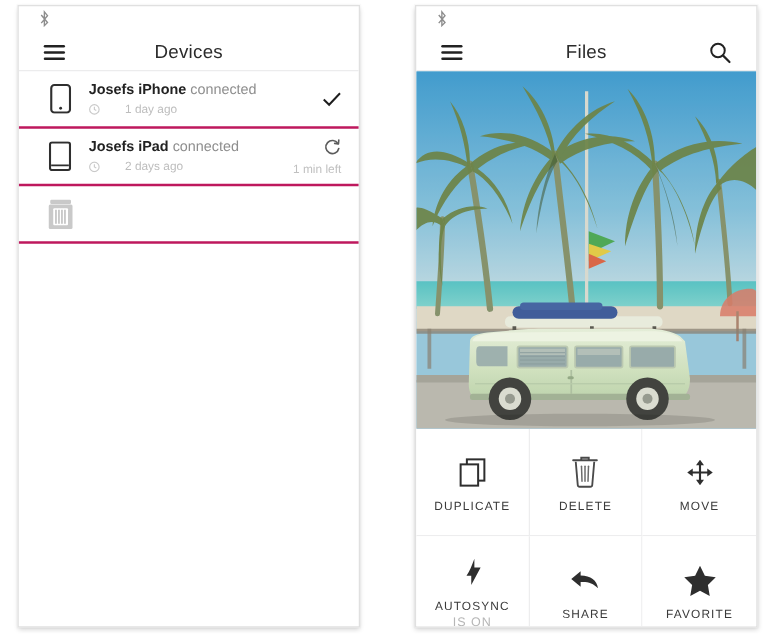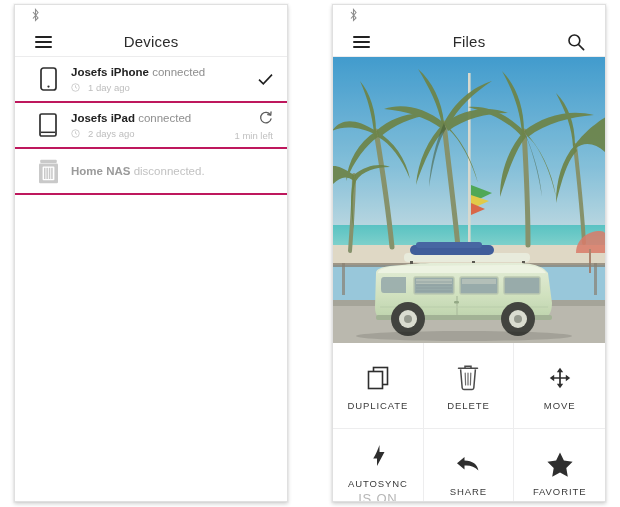--- a/index.html
+++ b/index.html
@@ -58,21 +58,21 @@
     cursor: pointer;
   }
   .device-row.muted { opacity: 1; }
   .dev-ico { width: 34px; flex: 0 0 34px; display: flex; align-items: center; justify-content: center; }
   .dev-text { flex: 1; min-width: 0; padding-left: 6px; }
   .dev-title { font-size: 11.5px; color: #3b3b3b; line-height: 15px; white-space: nowrap; }
   .dev-title b { font-weight: bold; color: #222; }
   .dev-title .state { color: #8e8e8e; font-weight: normal; }
   .muted .dev-title b { color: #9a9a9a; }
   .muted .dev-title .state { color: #c2c2c2; }
-  .dev-sub { display: flex; align-items: center; gap: 8px; margin-top: 2px; }
+  .dev-sub { display: flex; align-items: center; gap: 20px; margin-top: 2px; }
   .dev-sub span { font-size: 9.5px; color: #bdbdbd; line-height: 12px; }
   .muted .dev-sub span { color: #d6d6d6; }
   .dev-right { flex: 0 0 auto; text-align: left; display: flex; flex-direction: column; align-items: flex-end; justify-content: center; min-width: 46px; }
   .dev-eta { font-size: 9.5px; color: #c0c0c0; margin-top: 5px; }
 
   
   .photo {
     position: relative;
     height: 286px;
     overflow: hidden;
@@ -87,21 +87,21 @@
     display: flex; flex-direction: column; align-items: center; justify-content: center;
     border-right: 1px solid #ededee;
     border-bottom: 1px solid #ededee;
     cursor: pointer;
     background: #fff;
   }
   .action:nth-child(3n) { border-right: none; }
   .action:nth-child(n+4) { border-bottom: none; }
   .action-ico { height: 34px; display: flex; align-items: center; justify-content: center; }
   .action-label { font-size: 9.5px; letter-spacing: .9px; color: #3a3a3a; margin-top: 5px; text-align: center; }
-  .action-sub { font-size: 13px; letter-spacing: .8px; color: #b6b6b6; margin-top: 2px; text-align: center; }
+  .action-sub { font-size: 10px; letter-spacing: .8px; color: #b6b6b6; margin-top: 2px; text-align: center; }
 </style>
 </head>
 <body>
 
 <div class="stage">
 
   <div class="panel panel-devices">
 
     <div class="statusbar">
       <span class="bt-icon">
@@ -186,24 +186,20 @@
             <rect x="4.6" y="7.6" width="11.8" height="13.6" rx="0.8" fill="#ffffff"></rect>
             <g fill="#c9c9c9">
               <rect x="6.0" y="8.8" width="1.5" height="11.2"></rect>
               <rect x="8.4" y="8.8" width="1.5" height="11.2"></rect>
               <rect x="10.8" y="8.8" width="1.5" height="11.2"></rect>
               <rect x="13.2" y="8.8" width="1.5" height="11.2"></rect>
             </g>
           </svg>
         </div>
         <div class="dev-text">
-          <div class="dev-title">
-            <b>Home NAS</b>
-            <span class="state">disconnected.</span>
-          </div>
         </div>
         <div class="dev-right"></div>
       </div>
 
     </div>
   </div>
 
   <div class="panel panel-files">
 
     <div class="statusbar">

